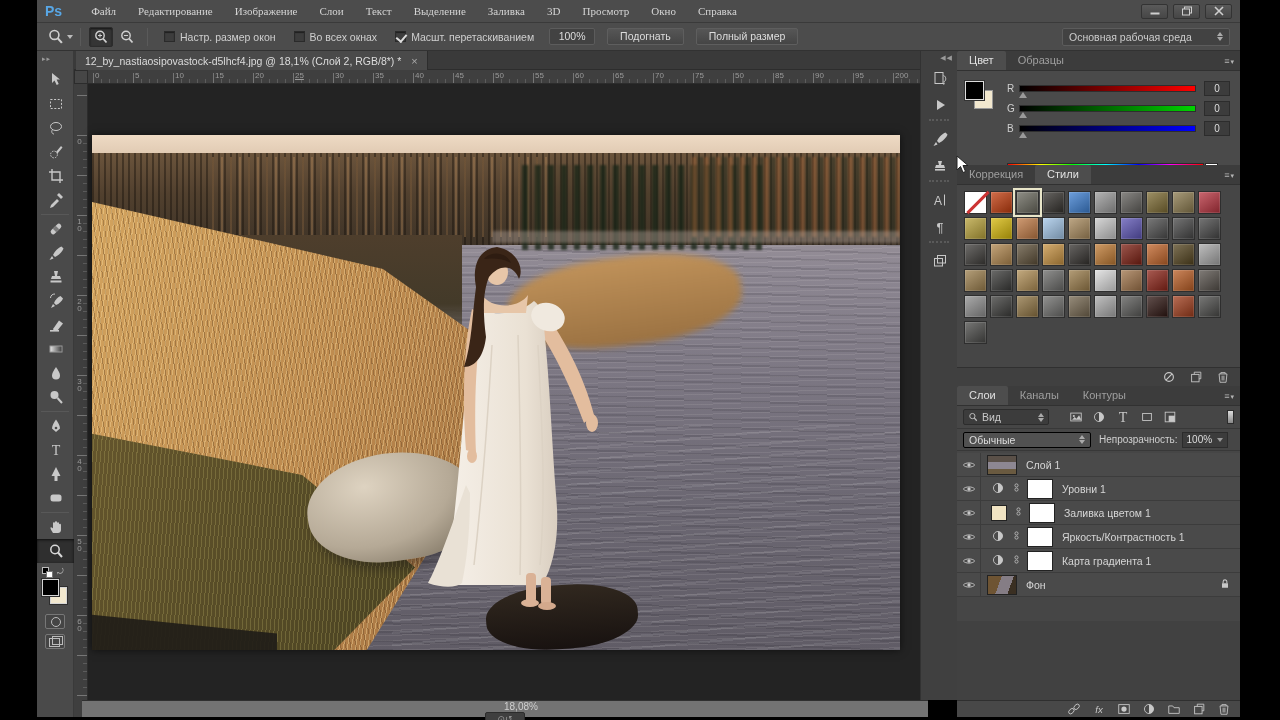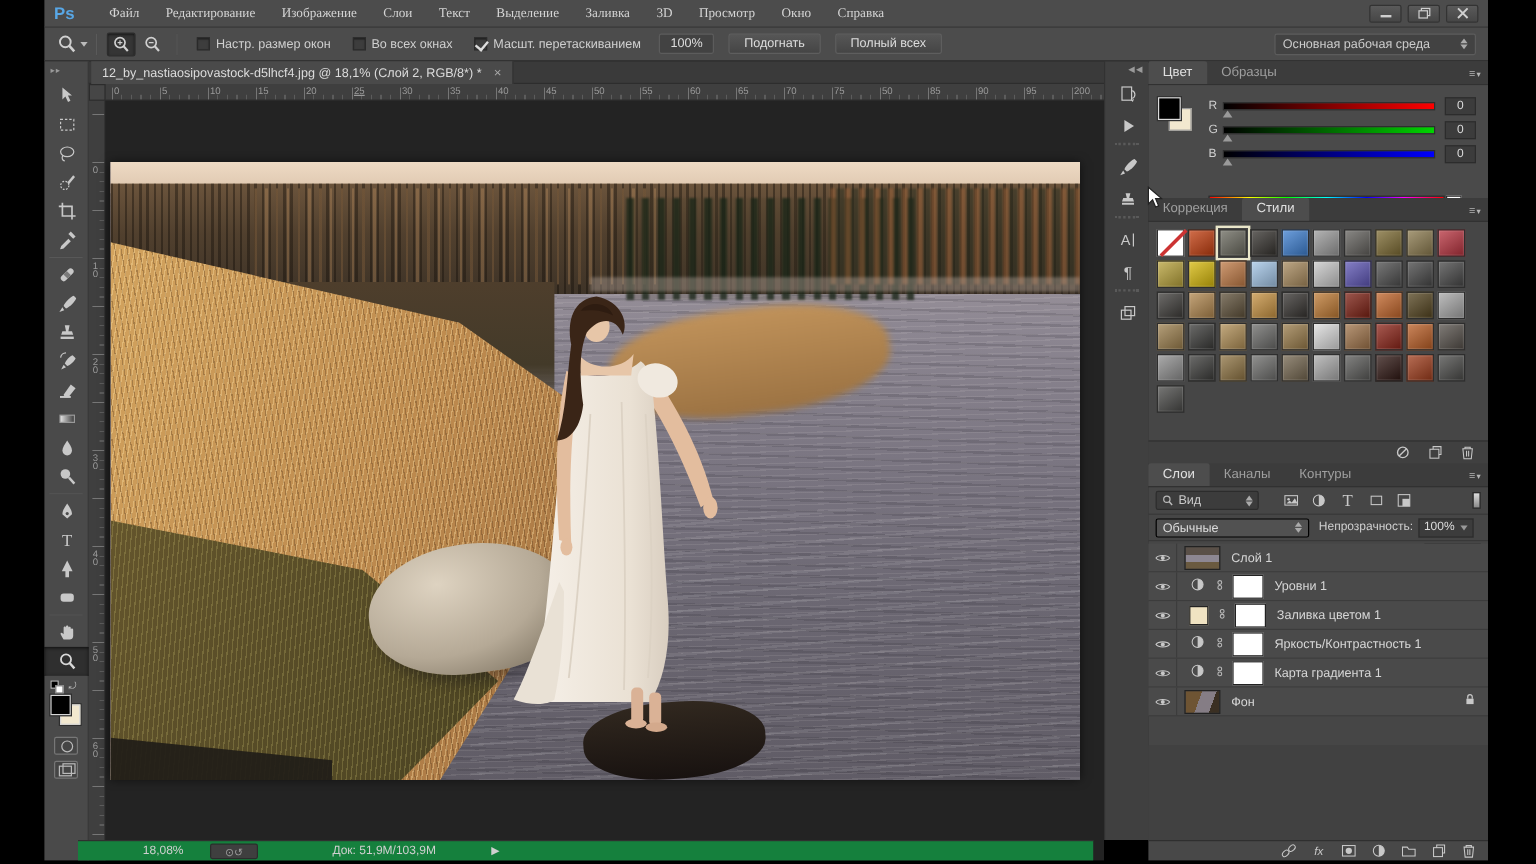--- a/index.html
+++ b/index.html
@@ -202,22 +202,22 @@
   .mask { width:26px; height:20px; background:#fff; border:1px solid #222; margin-left:5px; }
   .fillsw { width:16px; height:16px; border:1px solid #222; margin-left:10px; }
   .lname { margin-left:9px; }
   .lock-right { margin-left:auto; margin-right:9px; }
   #lp-empty { position:absolute; left:0; top:235px; right:0; bottom:0; background:#414141; }
 
   #layersfooter { left:957px; top:700px; width:283px; height:17px; background:#484848; border-top:1px solid #2f2f2f;
       display:flex; align-items:center; justify-content:flex-end; gap:11px; padding-right:9px; }
 
   
-  #statusbar { left:65px; top:700px; width:846px; height:17px; background:#15803d; border-top:1px solid #2f2f2f;
-      display:flex; align-items:center; font-size:10px; color:#cfcfcf; }
+  #statusbar { left:82px; top:700px; width:846px; height:17px; background:#737373; border-top:1px solid #2f2f2f;
+      display:flex; align-items:center; font-size:10px; color:#cfcfcf;flex-direction:column; }
   #sb-zoom { margin-left:54px; width:56px; }
   #sb-scrub { width:40px; height:13px; background:#3f3f3f; border:1px solid #2c2c2c; border-radius:2px;
       color:#9a9a9a; font-size:9px; text-align:center; line-height:12px; }
   #sb-doc { margin-left:62px; }
   #sb-arrow { margin-left:46px; color:#cfcfcf; font-size:9px; }
 
   #cursor { left:956px; top:155px; width:13px; height:19px; z-index:50; }
 </style>
 </head>
 <body>
@@ -292,21 +292,21 @@
           <span class="ob-box"></span>
           <span>Во всех окнах</span>
         </span>
         <span class="ob-check">
           <span class="ob-box checked"></span>
           <span>Масшт. перетаскиванием</span>
         </span>
       </span>
     <span class="ob-field">100%</span>
     <span class="ob-btn">Подогнать</span>
-    <span class="ob-btn">Полный всех</span>
+    <span class="ob-btn">Полный размер</span>
     <span id="workspace">
       <span>Основная рабочая среда</span>
       <span class="updown">
           <i class="u"></i>
           <i class="d"></i>
         </span>
     </span>
   </div>
 
   <div id="toolstrip" class="abs">

